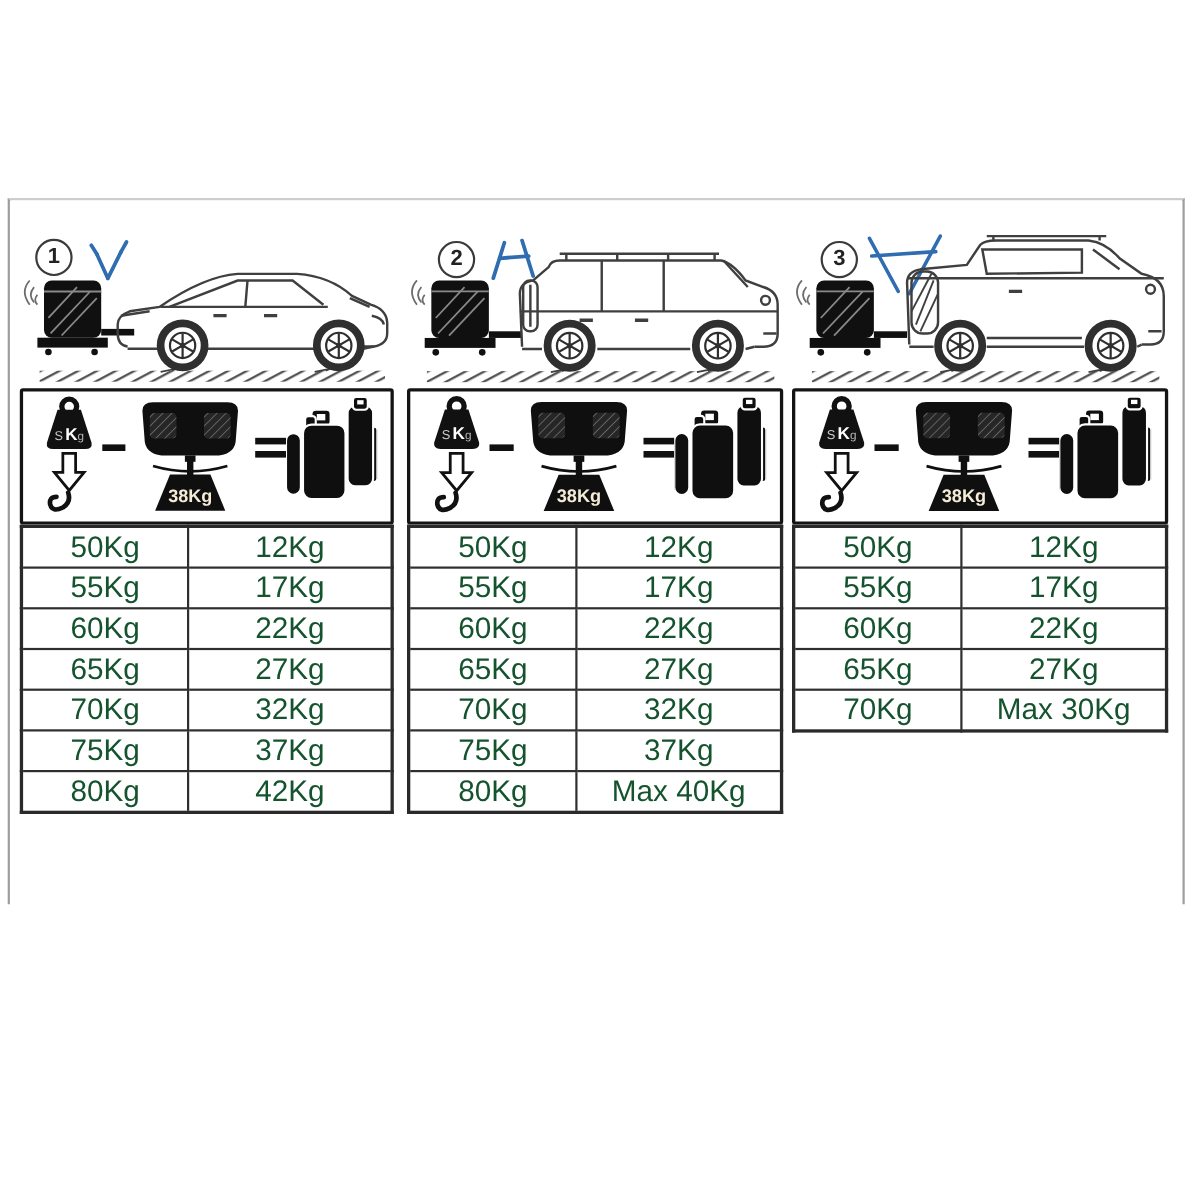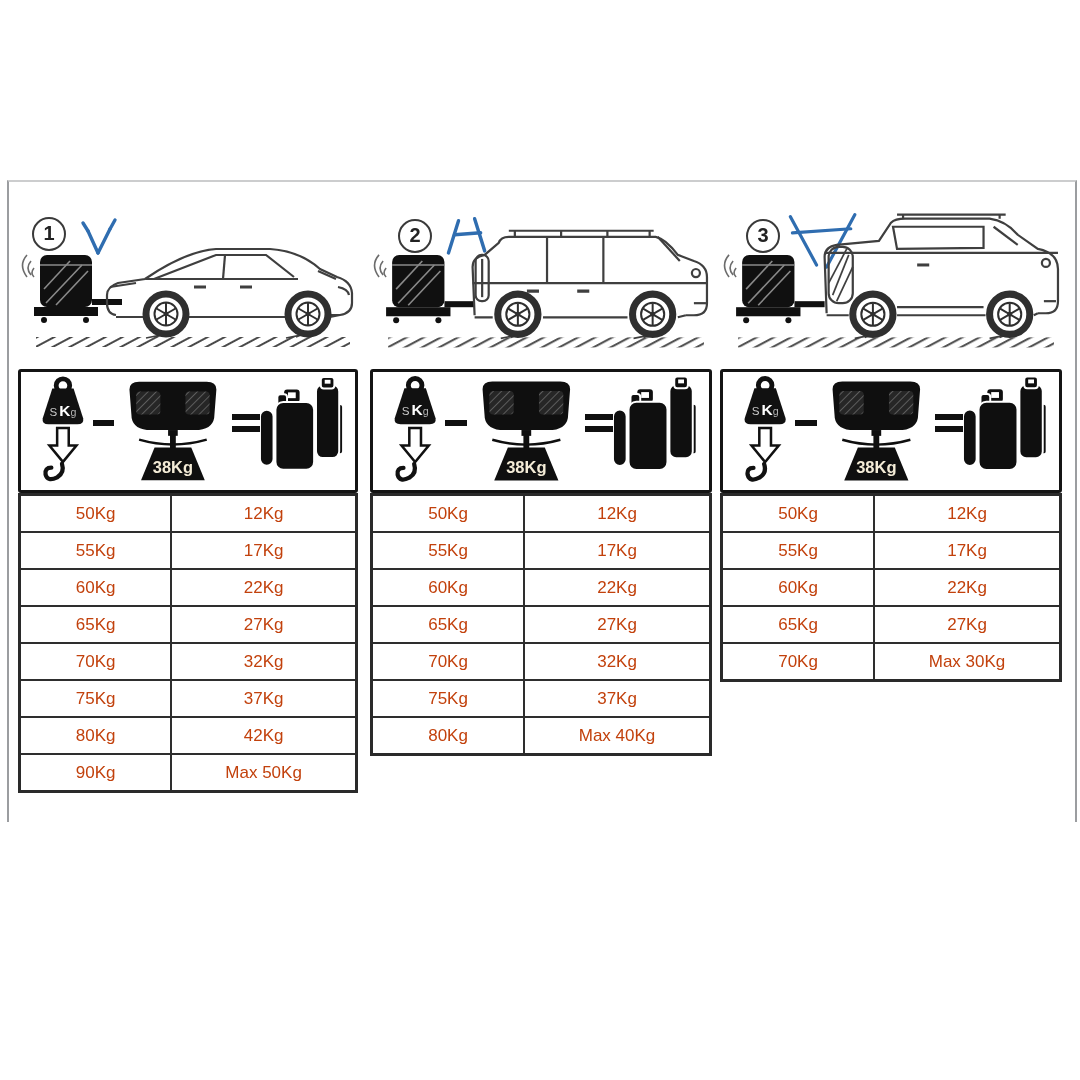--- a/index.html
+++ b/index.html
@@ -20,29 +20,29 @@
   .vehicle-svg{position:absolute;left:0;top:8px;width:100%;height:164px;}
   .badge{
     position:absolute;width:30px;height:30px;border:2px solid #3a3a3a;border-radius:50%;
     text-align:center;line-height:29px;font-size:20px;font-weight:bold;color:#222;background:#fff;z-index:2;
   }
   .p1 .badge{left:14px;top:36px;}
   .p2 .badge{left:28px;top:38px;}
   .p3 .badge{left:26px;top:38px;}
   .formula{
     height:118px;border:3px solid #141414;border-radius:3px;background:#fff;
-    display:flex;align-items:center;justify-content:space-between;padding:0 12px;margin-top:16px;
+    display:flex;align-items:center;justify-content:space-between;padding:0 12px;
   }
   .op-minus{width:22px;height:6px;background:#101010;margin-top:-16px;}
   .op-equals{display:flex;flex-direction:column;gap:6px;margin-top:-16px;}
   .op-equals i{display:block;width:28px;height:6px;background:#101010;}
   table.wtable{width:100%;border-collapse:collapse;table-layout:fixed;background:#fff;}
   table.wtable td{
     border:2px solid #2e2e2e;height:35px;text-align:center;vertical-align:middle;
-    font-size:17px;color:#c2410c;font-weight:500;padding:0;
+    font-size:27px;color:#14532d;font-weight:500;padding:0;
   }
   table.wtable{border:3px solid #2a2a2a;}
   .col-left{width:45%;}
 </style>
 </head>
 <body>
 
 <div class="page-frame"></div>
 
 <section class="panel p1">
@@ -190,24 +190,20 @@
           <td>32Kg</td>
         </tr>
         <tr>
           <td>75Kg</td>
           <td>37Kg</td>
         </tr>
         <tr>
           <td>80Kg</td>
           <td>42Kg</td>
         </tr>
-        <tr>
-          <td>90Kg</td>
-          <td>Max 50Kg</td>
-        </tr>
       </tbody>
   </table>
 </section>
 
 <section class="panel p2">
   <div class="vehicle-area">
     <div class="badge">2</div>
     <svg class="vehicle-svg" viewBox="0 0 340 160">
       <defs>
         <pattern id="gh2" width="8" height="11" patternUnits="userSpaceOnUse" patternTransform="rotate(62)">

